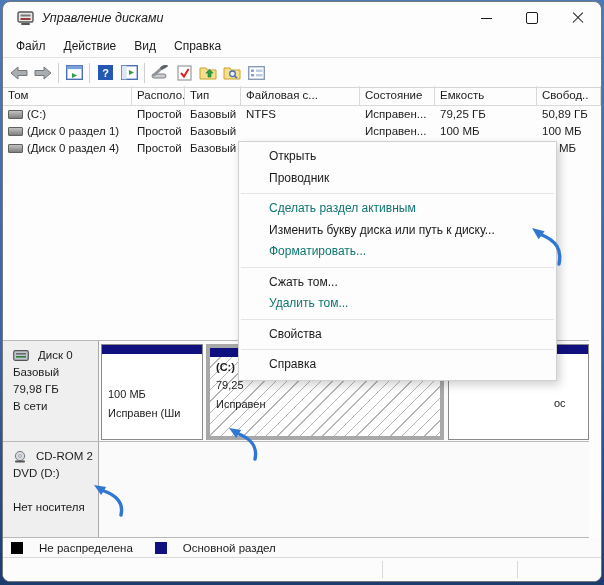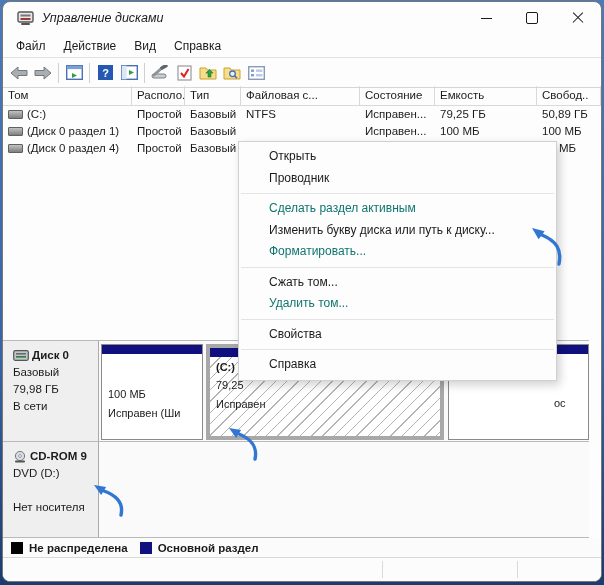--- a/index.html
+++ b/index.html
@@ -38,30 +38,30 @@
   .vol-ico{display:inline-block;width:13px;height:7px;background:linear-gradient(#c2c2c2,#7f7f7f);
            border:1px solid #606060;border-radius:1px;flex:0 0 auto;}
   .cell-free-frag{padding-left:22px !important;}
   
   .gr-row{position:absolute;left:0;right:12px;background:#fafafa;border-bottom:1px solid #b9b9b9;box-sizing:border-box;}
   .gr-disk{top:338px;height:102px;border-top:1px solid #b9b9b9;}
   .gr-cd{top:440px;height:96px;}
   .hdr-block{position:absolute;left:0;top:0;bottom:0;width:96px;background:#efefef;border-right:1px solid #a9a9a9;
              font-size:11.5px;color:#1b1b1b;box-sizing:border-box;padding:6px 0 0 10px;}
   .hdr-line{line-height:17px;white-space:nowrap;}
-  .hdr-title{font-weight:bold;display:flex;align-items:center;gap:3px;}
+  .hdr-title{font-weight:normal;display:flex;align-items:center;gap:9px;}
   .part{position:absolute;box-sizing:border-box;background:#fff;border:1px solid #8a8a8a;}
   .part-bar{height:9px;background:#10107e;border-bottom:1px solid #fff;}
   .part-sel{border:4px solid #a8a8a8;}
   .hatch{position:absolute;left:0;right:0;bottom:0;background:
      repeating-linear-gradient(135deg,rgba(255,255,255,0) 0 7px,#b5b5b5 7px 8px);}
   .ptxt{position:relative;font-size:11px;color:#1b1b1b;padding-left:6px;white-space:nowrap;overflow:hidden;}
   
   .legend{position:absolute;left:0;top:536px;right:0;height:20px;background:#fbfbfb;border-bottom:1px solid #d9d9d9;
-          display:flex;align-items:center;font-size:11.5px;color:#1b1b1b;gap:6px;padding-left:8px;box-sizing:border-box;font-weight:bold;}
+          display:flex;align-items:center;font-size:11.5px;color:#1b1b1b;gap:16px;padding-left:8px;box-sizing:border-box;}
   .sw{width:12px;height:12px;display:inline-block;}
   .statusbar{position:absolute;left:0;top:556px;right:0;bottom:0;background:#fcfcfc;}
   .sb-div{position:absolute;top:3px;bottom:3px;width:1px;background:#d9d9d9;}
   
   .ctxmenu{position:absolute;left:235px;top:139px;width:319px;background:#fdfdfd;border:1px solid #d0d0d0;
            box-shadow:3px 4px 9px rgba(0,0,0,0.18);font-size:12px;padding:4px 0;box-sizing:border-box;z-index:40;}
   .mi{height:21.5px;line-height:21.5px;padding-left:30px;color:#1b1b1b;white-space:nowrap;}
   .mi.disabled{color:#0f766e;}
   .msep{height:1px;background:#e4e4e4;margin:4px 2px;}
   
@@ -258,21 +258,21 @@
   </div>
 
   <div class="gr-row gr-cd">
     <div class="hdr-block">
       <div class="hdr-line hdr-title">
         <svg width="14" height="12" viewBox="0 0 14 12">
             <circle cx="7" cy="5" r="4.6" fill="#d7dde3" stroke="#777" stroke-width="1"></circle>
             <circle cx="7" cy="5" r="1.4" fill="#fff" stroke="#888" stroke-width="0.8"></circle>
             <rect x="2" y="9.6" width="10" height="1.8" rx="0.9" fill="#555"></rect>
           </svg>
-        <span>CD-ROM 9</span>
+        <span>CD-ROM 2</span>
       </div>
       <div class="hdr-line">DVD (D:)</div>
       <div class="hdr-line" style="margin-top:17px">Нет носителя</div>
     </div>
   </div>
 
   <div class="legend">
     <span class="sw" style="background:#000000"></span>
     <span>Не распределена</span>
     <span class="sw" style="background:#10107e;margin-left:6px"></span>

